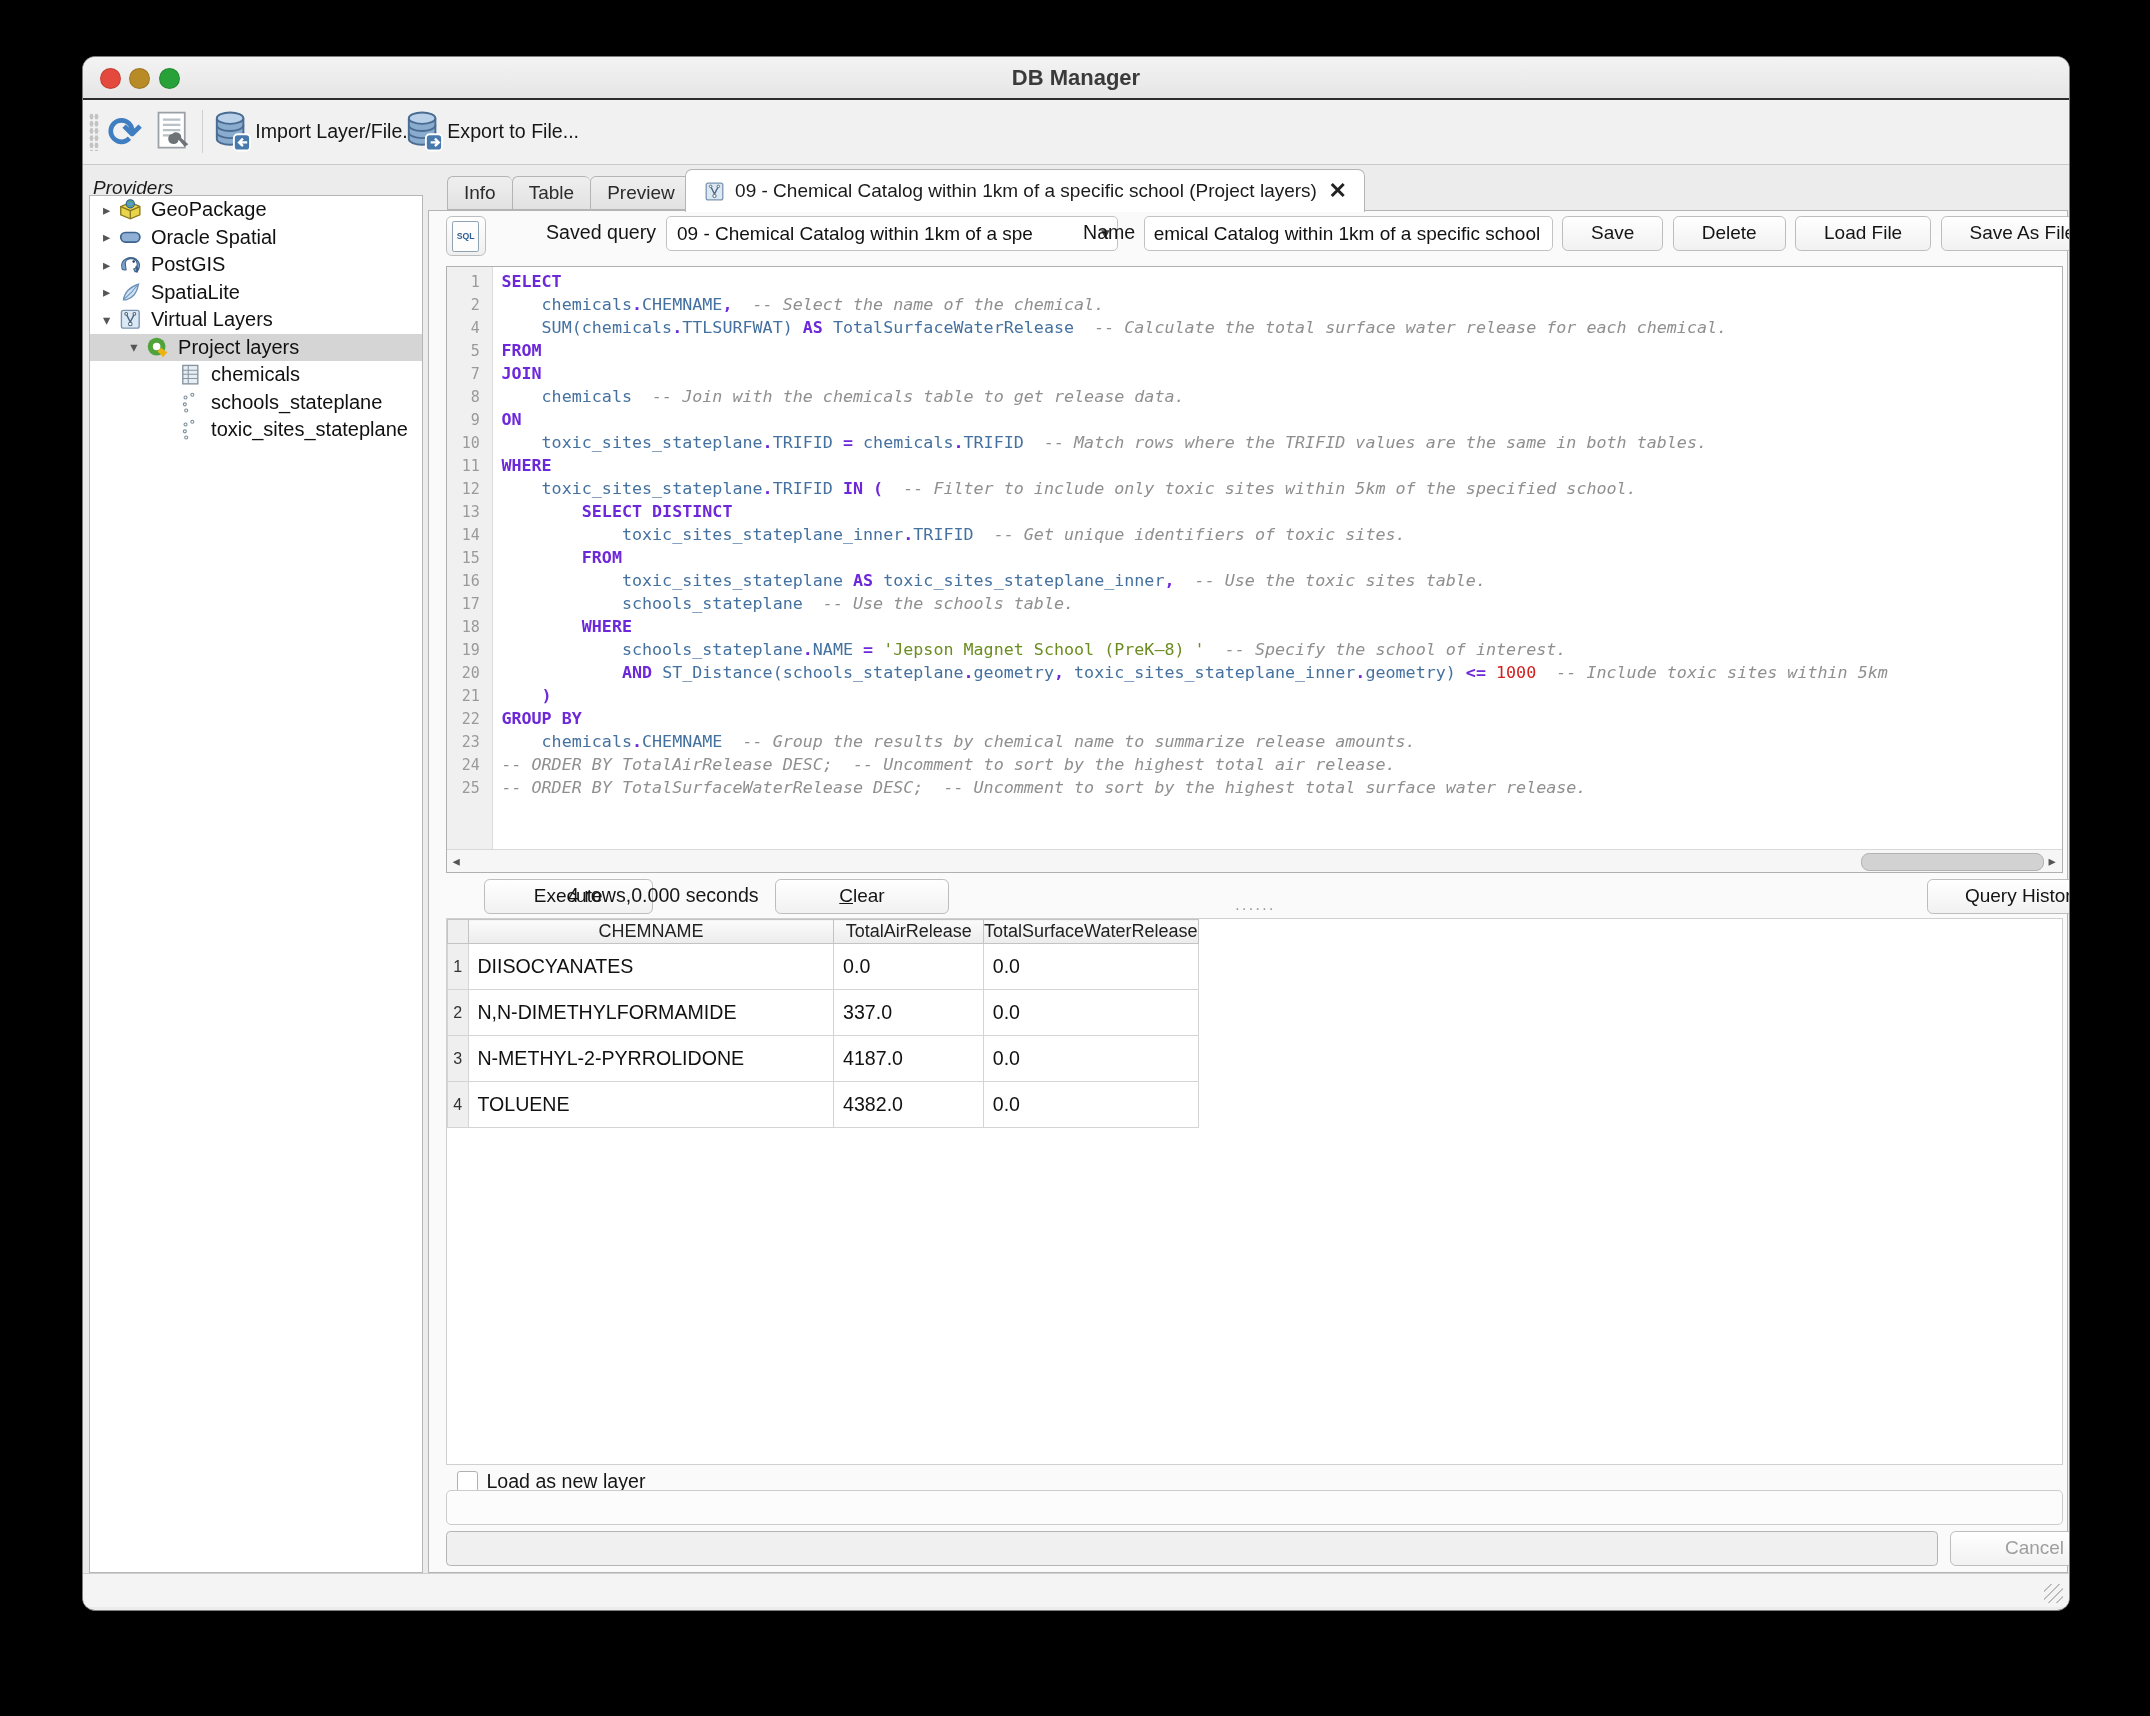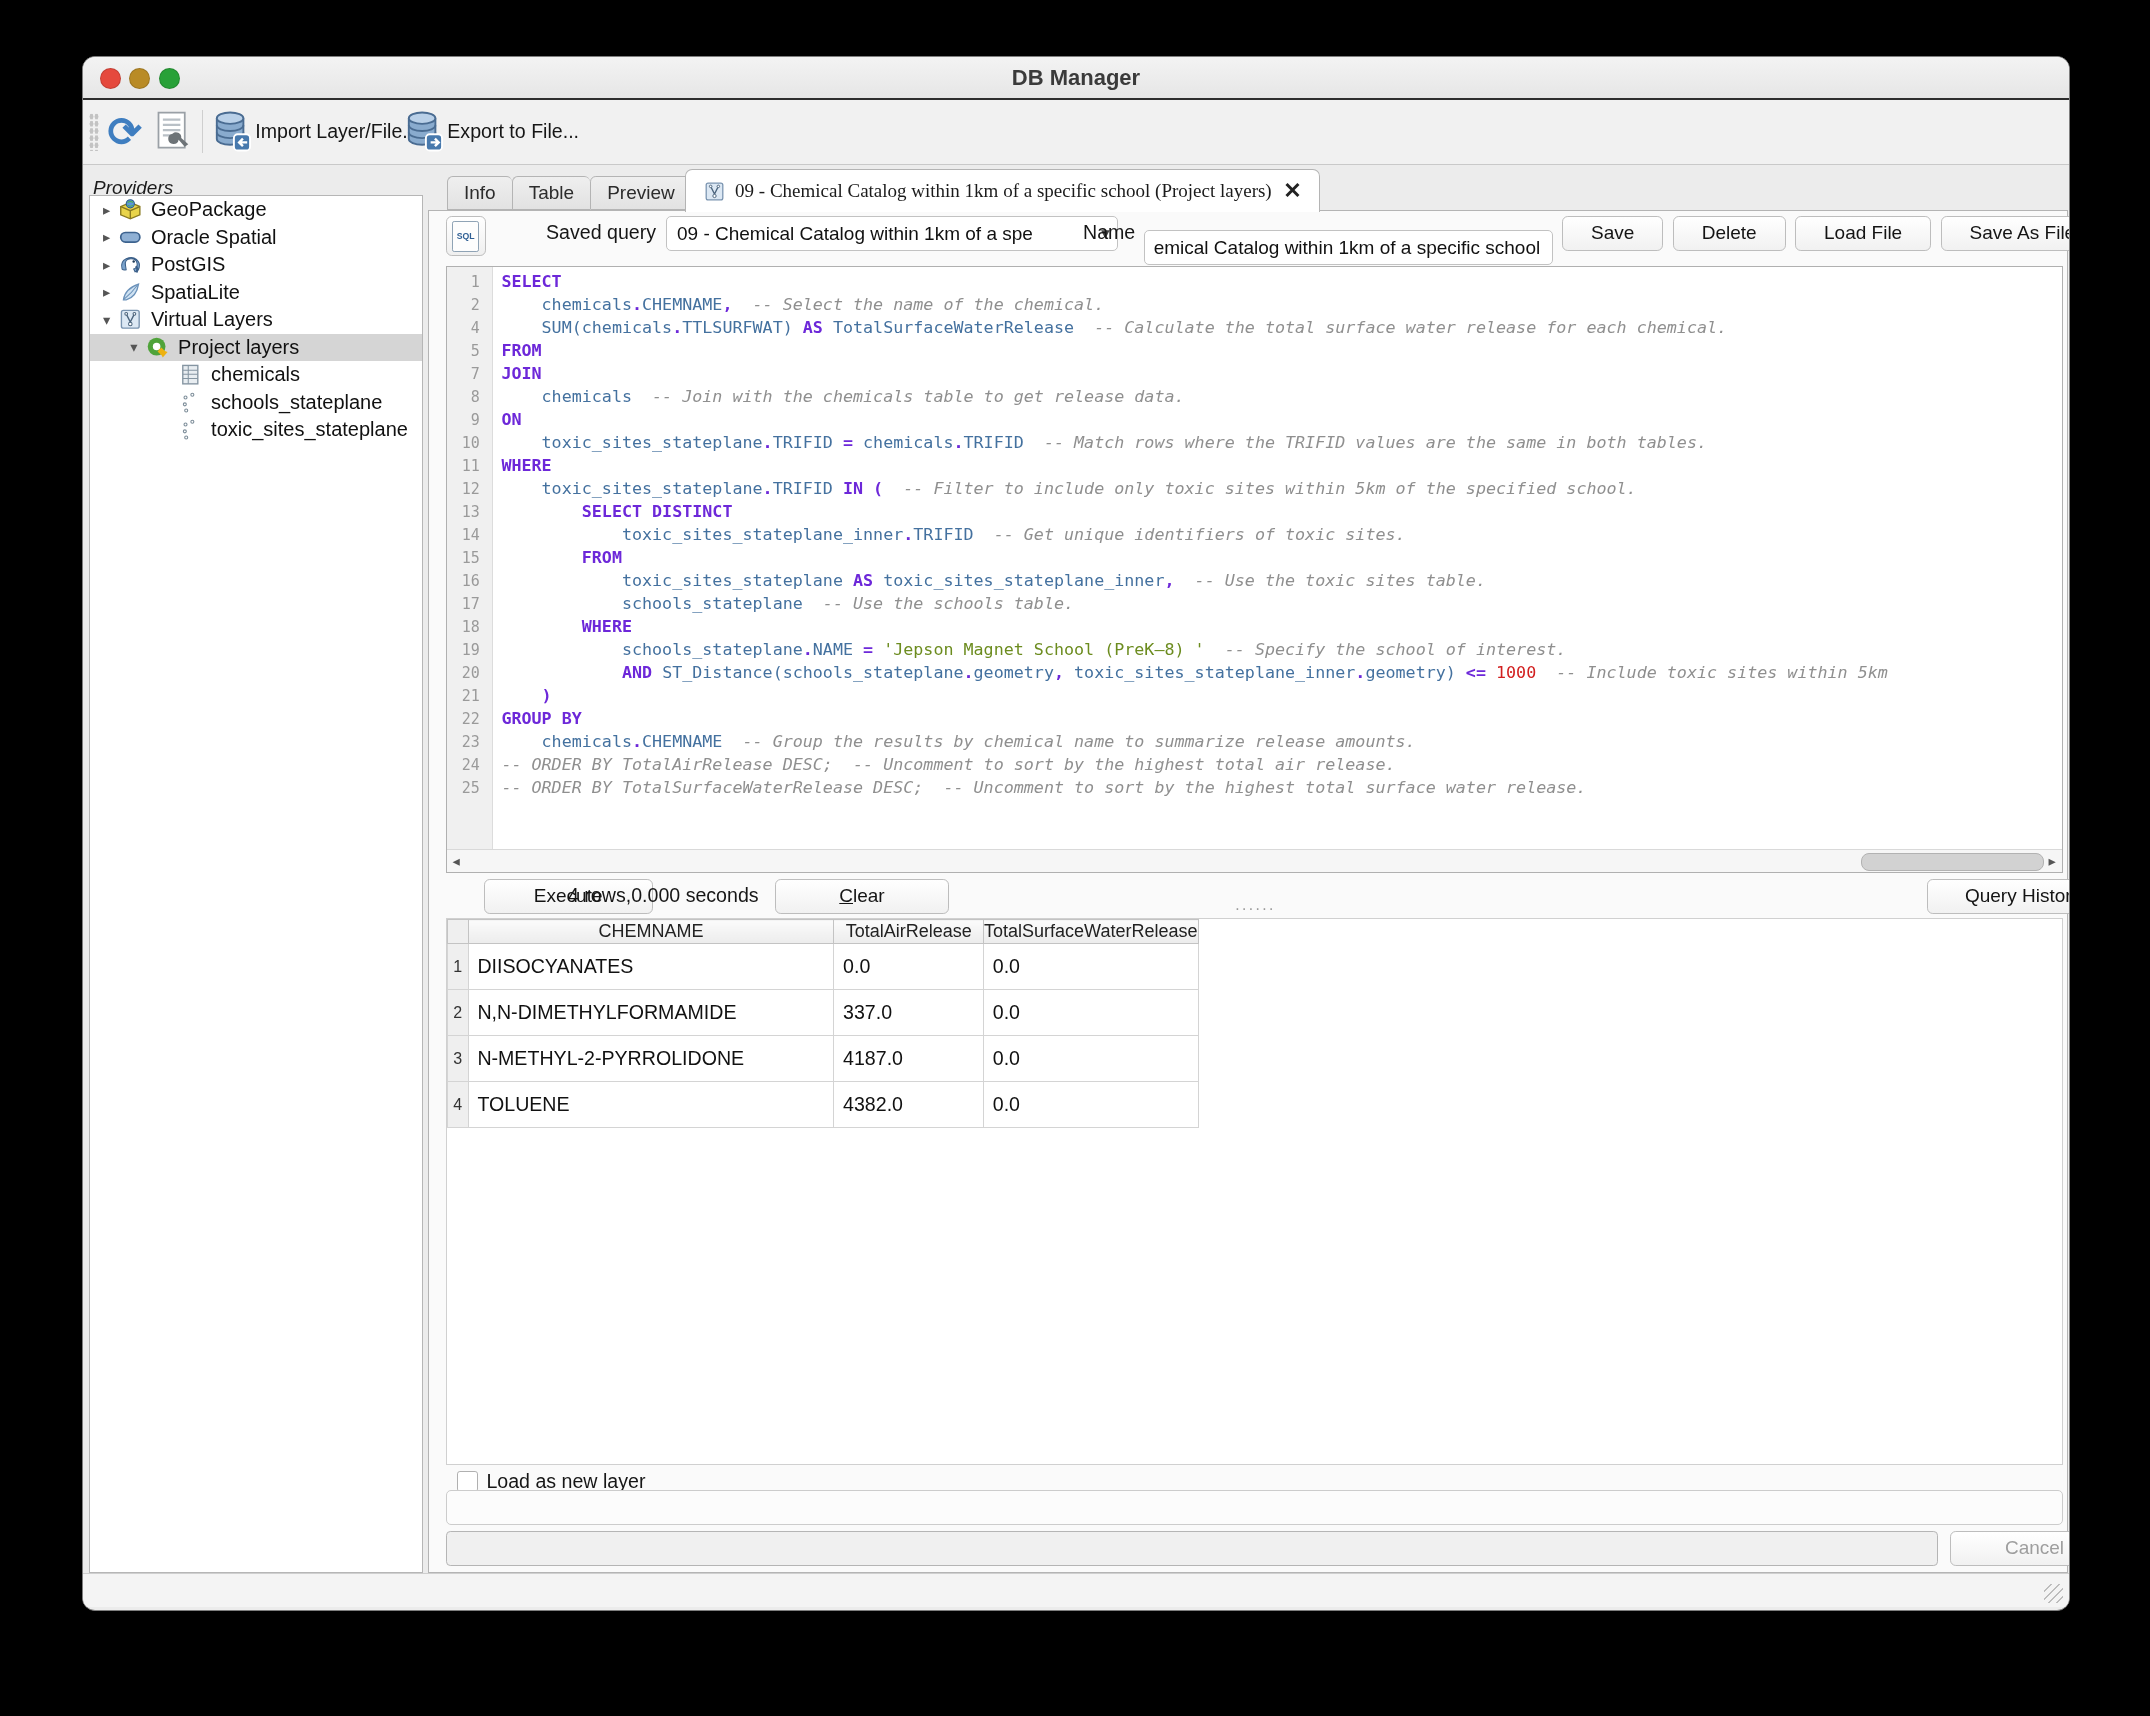--- a/index.html
+++ b/index.html
@@ -39,34 +39,34 @@
   .main-panel{position:absolute;left:345px;top:153px;width:1638px;height:1361px;background:#fafafa;
               border:0.7px solid #b4b4b4;}
   
   .tabbar{position:absolute;left:364px;top:119px;height:33px;display:flex;}
   .tab{height:32px;line-height:32px;padding:0 16px;background:linear-gradient(#efefef,#e2e2e2);
        border:0.7px solid #b4b4b4;border-right-width:0;font-size:19px;color:#2c2c2c;
        border-radius:5.8px 5.8px 0 0;}
   .tab:last-child{border-right-width:0.7px;}
   .active-tab{position:absolute;left:602px;top:112px;height:42px;background:#fff;
               border:0.7px solid #b4b4b4;border-bottom:none;border-radius:7.2px 7.2px 0 0;z-index:3;
-              display:flex;align-items:center;padding:0 17.4px;font-size:19px;color:#1b1b1b;font-family:Liberation Serif, serif;}
+              display:flex;align-items:center;padding:0 17.4px;font-size:19px;color:#1b1b1b;}
   .active-tab .ticon{width:23px;height:23px;margin-right:8.7px;}
   .active-tab .ticon svg{width:23px;height:23px;}
   .tab-close{margin-left:11.6px;font-size:22px;font-weight:bold;color:#222;}
   
   .sqlbtn{position:absolute;left:16.7px;top:5px;width:38px;height:38px;background:linear-gradient(#fff,#efefef);
           border:0.7px solid #bdbdbd;border-radius:5.8px;display:flex;align-items:center;justify-content:center;}
   .sqlbtn .doc{width:24.6px;height:29px;background:#fdfdfd;border:1.4px solid #8fa3b5;border-radius:2.2px;
                display:flex;align-items:center;justify-content:center;font-size:8.7px;font-weight:bold;color:#2f5f94;}
   .qlabel{position:absolute;top:0;height:43px;line-height:43px;font-size:19.6px;color:#161616;}
   .combo{position:absolute;left:237px;top:5px;width:408px;height:33px;background:#fff;border:0.7px solid #c2c2c2;
          border-radius:5px;font-size:19px;line-height:33px;padding:0 32px 0 10px;white-space:nowrap;overflow:hidden;}
   .combo .arr{position:absolute;right:7.2px;top:0;font-size:17.4px;color:#444;}
-  .tinput{position:absolute;top:19px;height:33px;background:#fff;border:0.7px solid #c2c2c2;border-radius:5px;
+  .tinput{position:absolute;top:5px;height:33px;background:#fff;border:0.7px solid #c2c2c2;border-radius:5px;
           font-size:19px;line-height:33px;padding:0 8.7px;white-space:nowrap;overflow:hidden;}
   .btnrow{position:absolute;left:1133px;top:5px;width:498px;height:33px;display:flex;gap:9.4px;}
   .btn{height:33px;line-height:32px;background:linear-gradient(#ffffff,#f1f1f1);border:0.7px solid #bdbdbd;
        border-radius:5.8px;font-size:19px;color:#141414;text-align:center;padding:0 28px;white-space:nowrap;}
   .btnrow .btn{flex:1;}
   
   .editor{position:absolute;left:16.7px;top:55px;width:1615px;height:605px;background:#fff;
           border:0.7px solid #b0b0b0;overflow:hidden;}
   .gutter{position:absolute;left:0;top:0;bottom:23px;width:45px;background:#f0f0f0;border-right:0.7px solid #dcdcdc;}
   .code-lines{position:absolute;left:0;top:2.9px;right:0;bottom:23px;overflow:hidden;}

